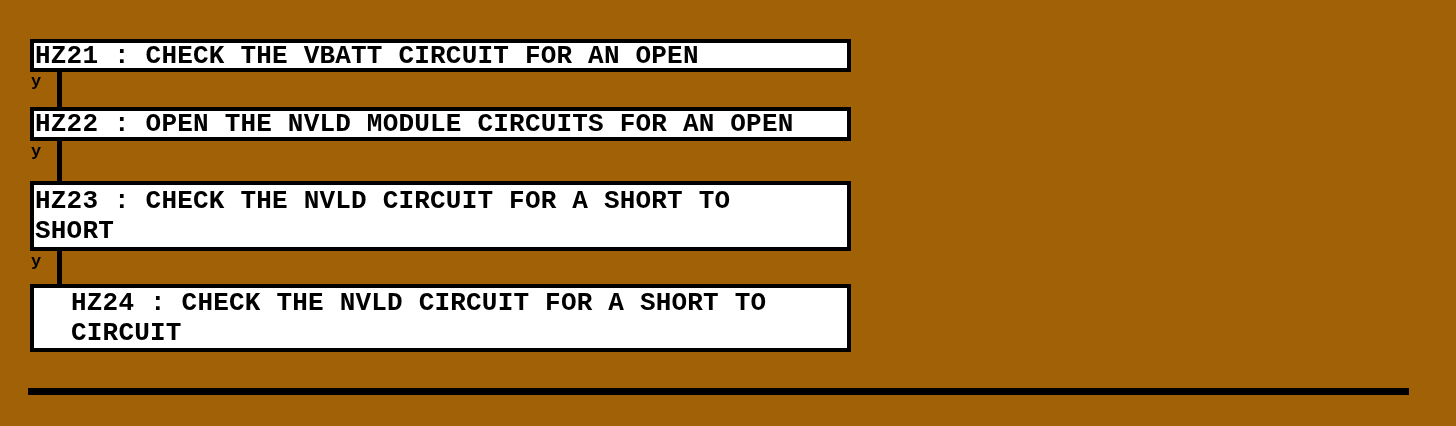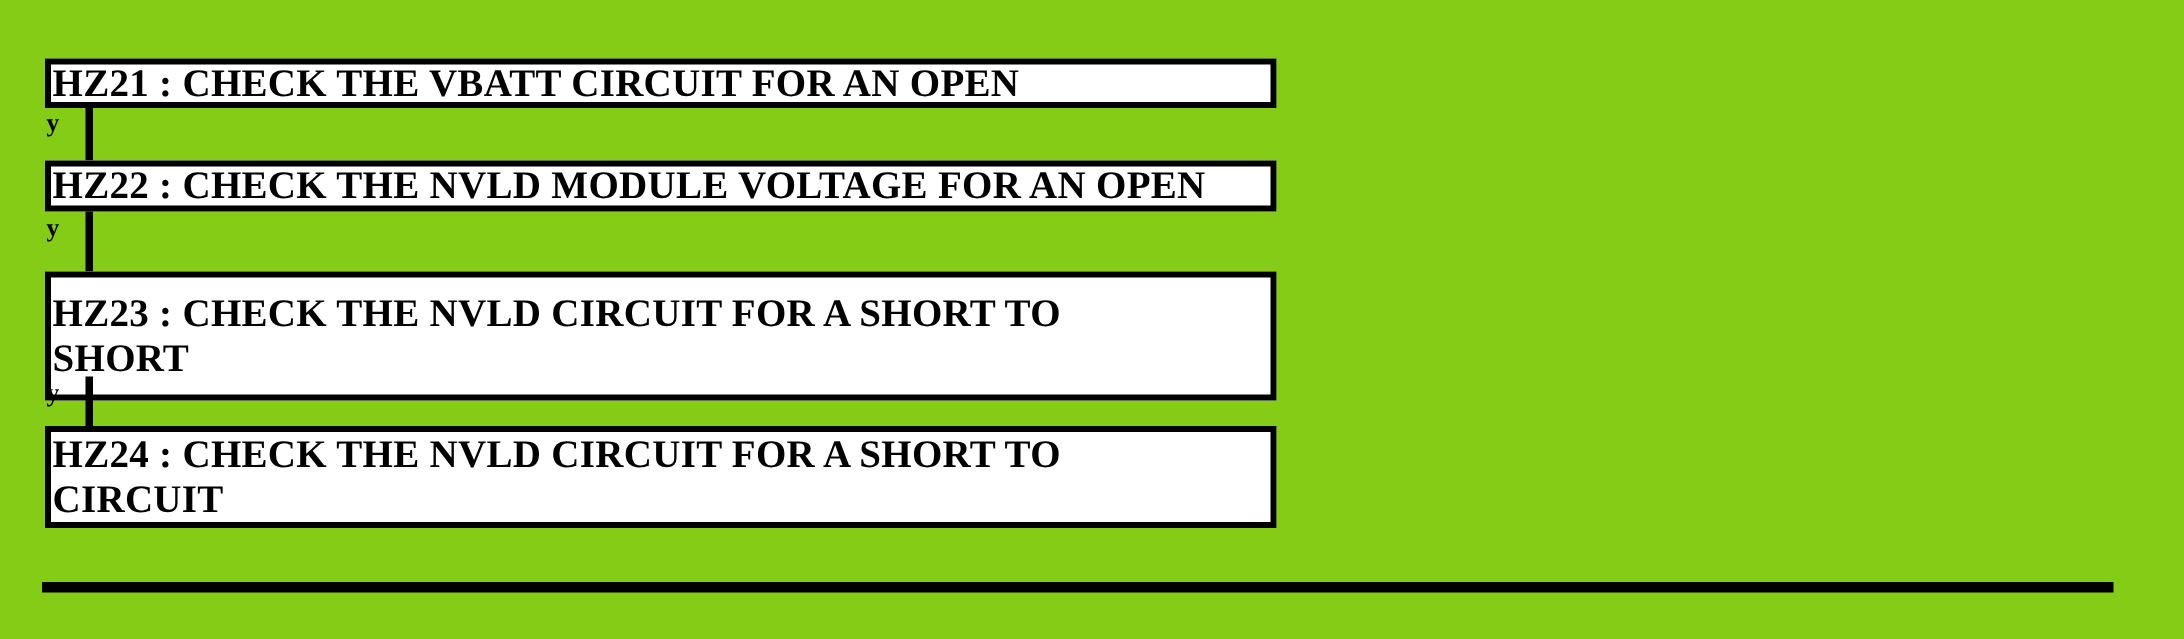--- a/index.html
+++ b/index.html
@@ -4,23 +4,23 @@
 <style>
   html, body {
     margin: 0;
     padding: 0;
     background: #ffffff;
   }
   .canvas {
     position: relative;
     width: 1456px;
     height: 426px;
-    background: #84cc16;
+    background: #a16207;
     overflow: hidden;
-    font-family: Liberation Serif, serif;
+    font-family: Liberation Mono, monospace;
   }
   .node {
     position: absolute;
     left: 30px;
     width: 821px;
     box-sizing: border-box;
     border: 4px solid #000000;
     background: #ffffff;
     display: flex;
     flex-direction: column;
@@ -31,22 +31,22 @@
     font-weight: bold;
     font-size: 26px;
     line-height: 30px;
     color: #000000;
     white-space: nowrap;
     padding-left: 1px;
     letter-spacing: 0.2px;
   }
   .node-hz21 { top: 39px;  height: 33px; }
   .node-hz22 { top: 107px; height: 34px; }
-  .node-hz23 { top: 181px; height: 86px; }
-  .node-hz24 { top: 284px; height: 68px; }
+  .node-hz23 { top: 181px; height: 70px; }
+  .node-hz24 { top: 284px; height: 68px; padding-left: 36px; }
 
   .connector-line {
     position: absolute;
     left: 57px;
     width: 5px;
     background: #000000;
   }
   .conn-1 { top: 72px;  height: 35px; }
   .conn-2 { top: 141px; height: 40px; }
   .conn-3 { top: 251px; height: 33px; }
@@ -79,21 +79,21 @@
 <div class="canvas">
 
   <div class="node node-hz21">
     <div class="node-line">HZ21 : CHECK THE VBATT CIRCUIT FOR AN OPEN</div>
   </div>
 
   <div class="connector-line conn-1"></div>
   <div class="connector-label ylab-1">y</div>
 
   <div class="node node-hz22">
-    <div class="node-line">HZ22 : CHECK THE NVLD MODULE VOLTAGE FOR AN OPEN</div>
+    <div class="node-line">HZ22 : OPEN THE NVLD MODULE CIRCUITS FOR AN OPEN</div>
   </div>
 
   <div class="connector-line conn-2"></div>
   <div class="connector-label ylab-2">y</div>
 
   <div class="node node-hz23">
     <div class="node-line">HZ23 : CHECK THE NVLD CIRCUIT FOR A SHORT TO</div>
     <div class="node-line">SHORT</div>
   </div>
 

